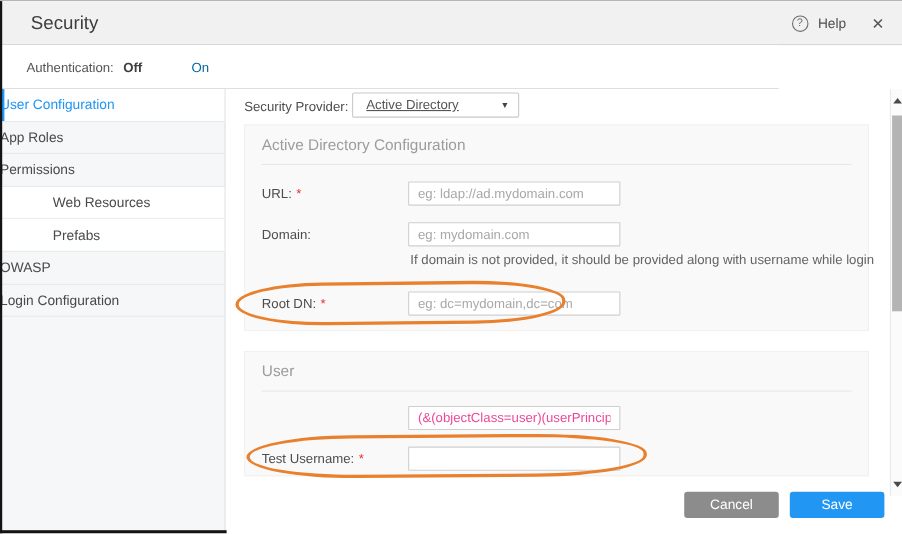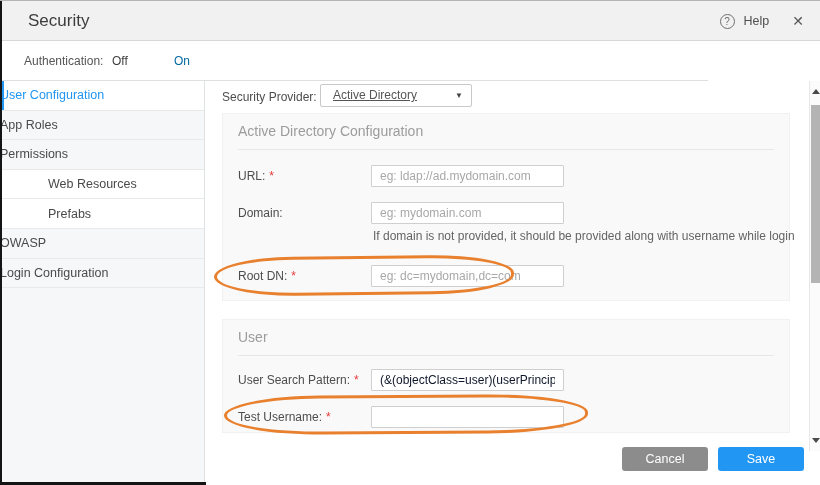--- a/index.html
+++ b/index.html
@@ -15,21 +15,21 @@
   .header { position:absolute; left:0; top:0; width:820px; height:40px; background:#f1f1f2; border-bottom:1px solid #d8d8d8; }
   .title { position:absolute; left:28px; top:0; line-height:40px; font-size:17px; color:#3d3d3d; }
   .header-right { position:absolute; right:16px; top:0; height:40px; display:flex; align-items:center; gap:9px; }
   .help-circle { width:15px; height:15px; border:1px solid #6f6f6f; border-radius:50%; color:#6f6f6f; font-size:10px; line-height:13px; text-align:center; display:inline-block; }
   .help-text { color:#4f4f4f; font-size:12.5px; }
   .close-x { color:#565656; font-size:14px; margin-left:14px; cursor:pointer; }
 
   
   .auth-row { position:absolute; left:0; top:40px; width:708px; height:40px; background:#fff; border-bottom:1px solid #dddfe0; }
   .auth-label { position:absolute; left:24px; top:13px; color:#555; }
-  .auth-off { position:absolute; left:112px; top:13px; color:#3e3e3e; }
+  .auth-off { position:absolute; left:112px; top:13px; color:#3e3e3e;font-weight:bold; }
   .auth-on  { position:absolute; left:174px; top:13px; color:#0369a1; }
   .toggle { position:absolute; left:130px; top:51px; width:36px; height:19px; cursor:pointer; }
   .toggle-track { position:absolute; left:0; top:1px; width:34px; height:17px; background:#c7c7c7; border-radius:9px; }
   .toggle-knob { position:absolute; right:-2px; top:0; width:19px; height:19px; border-radius:50%; background:#2196f3; box-shadow:0 1px 2px rgba(0,0,0,.25); }
 
   
   .sidebar { position:absolute; left:0; top:80px; width:205px; height:405px; background:#f5f7f8; border-right:1px solid #e0e3e4; }
   .side-row { position:relative; height:29.6px; border-bottom:1px solid #e7e9ea; display:flex; align-items:center; color:#4a4a4a; font-size:12.5px; cursor:pointer; }
   .side-row.sub { background:#fff; padding-left:48px; }
   .side-row.active { background:#fff; color:#2196f3; }
@@ -42,21 +42,21 @@
   .dropdown .caret { position:absolute; right:8px; top:0; line-height:21px; font-size:8px; color:#444; }
 
   .panel { position:absolute; left:16px; width:568px; background:#f9f9fa; border:1px solid #f1f1f1; }
   .panel-a { top:32px; height:188px; }
   .panel-b { top:238px; height:114px; }
   .panel-title { position:absolute; left:15px; top:9px; font-size:14px; color:#9c9c9c; }
   .panel-sep { position:absolute; left:15px; right:15px; top:35px; height:1px; background:#e7e7e7; }
 
   .f-label { position:absolute; left:15px; height:22px; line-height:22px; color:#4d4d4d; white-space:nowrap; }
   .req { color:#e53935; margin-left:4px; }
-  .f-input { position:absolute; left:148px; width:193px; height:22px; border:1px solid #cfcfcf; border-radius:1px; background:#fff; font-family:"Liberation Sans","DejaVu Sans",sans-serif; font-size:12px; color:#0f172a; padding:0 8px; outline:none; }
+  .f-input { position:absolute; left:148px; width:193px; height:22px; border:1px solid #cfcfcf; border-radius:1px; background:#fff; font-family:"Liberation Sans","DejaVu Sans",sans-serif; font-size:12px; color:#ec4899; padding:0 8px; outline:none; }
   .f-input::placeholder { color:#a8a8a8; opacity:1; }
   .hint { position:absolute; left:150px; color:#646464; white-space:nowrap; }
 
   
   .btn { position:absolute; top:366px; width:86px; height:24px; border:none; border-radius:3px; color:#fff; font-size:12.5px; font-family:"Liberation Sans","DejaVu Sans",sans-serif; cursor:pointer; }
   .btn-cancel { left:416px; background:#8c8c8c; }
   .btn-save { left:512px; background:#2196f3; }
 
   
   .scrollbar { position:absolute; left:809px; top:80px; width:11px; height:370px; background:#fbfbfb; border-left:1px solid #e8e8e8; }
@@ -146,23 +146,20 @@
       <div class="f-label" style="top:151px;">
         <span>Root DN:</span><span class="req">*</span>
       </div>
       <input class="f-input" style="top: 151px;" placeholder="eg: dc=mydomain,dc=com">
     </div>
 
     <div class="panel panel-b">
       <div class="panel-title">User</div>
       <div class="panel-sep"></div>
 
-      <div class="f-label" style="top:49px;">
-        <span>User Search Pattern:</span><span class="req">*</span>
-      </div>
       <input class="f-input" style="top: 49px;" value="(&amp;(objectClass=user)(userPrincipalName=">
 
       <div class="f-label" style="top:86px;">
         <span>Test Username:</span><span class="req">*</span>
       </div>
       <input class="f-input" style="top: 86px;" value="">
     </div>
 
     <button class="btn btn-cancel">Cancel</button>
     <button class="btn btn-save">Save</button>

